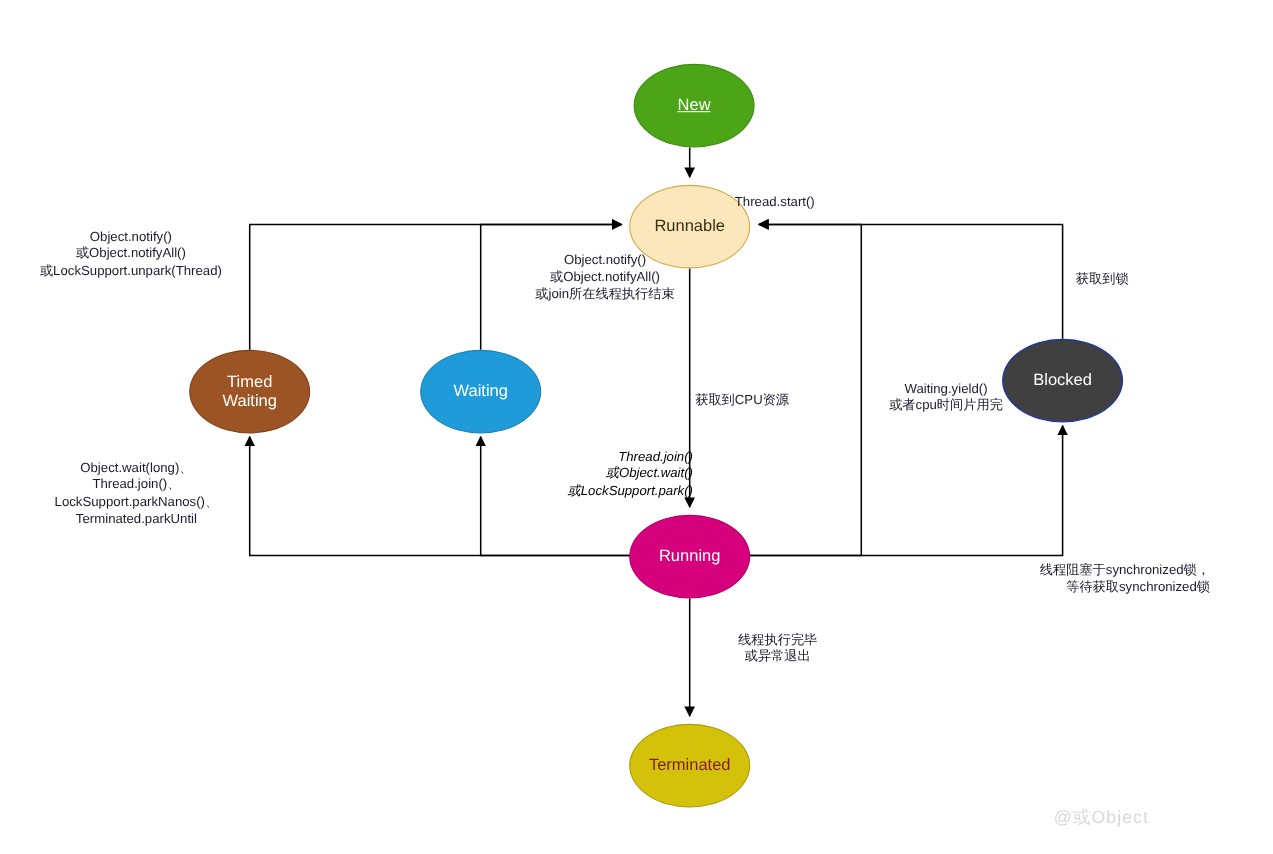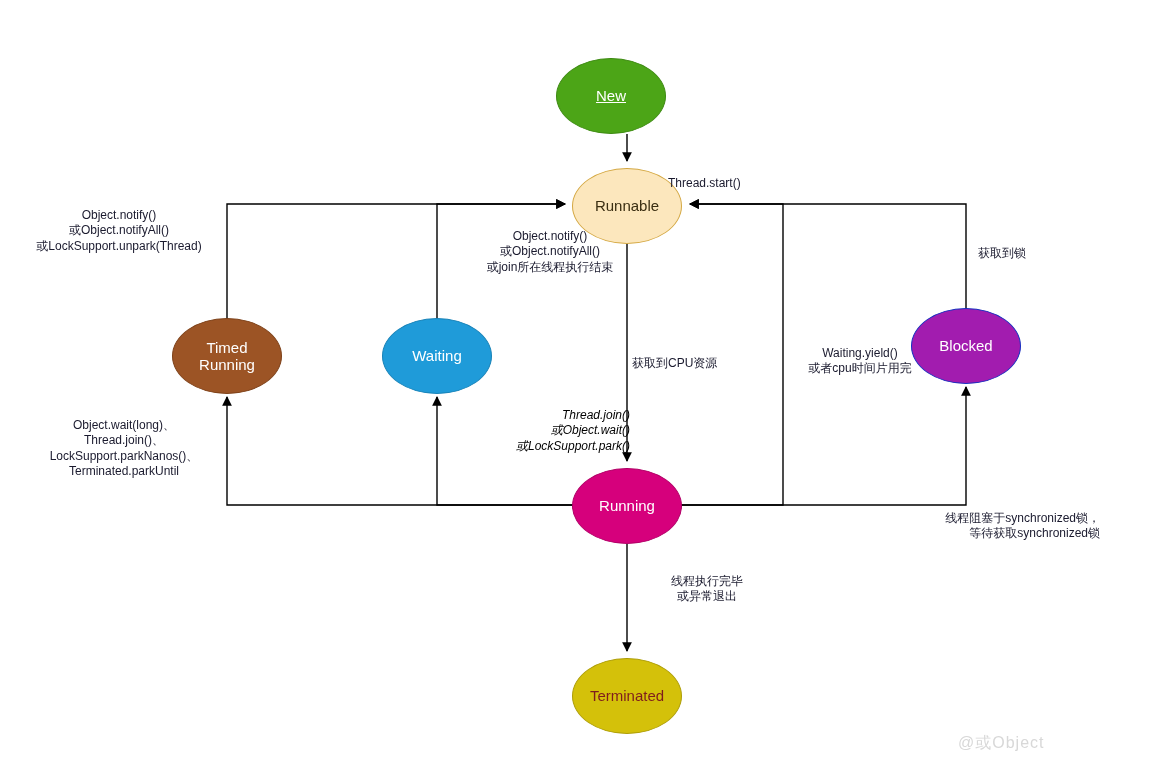--- a/index.html
+++ b/index.html
@@ -84,34 +84,34 @@
       <path d="M 575 505 L 437 505 L 437 397" marker-end="url(#arrow)"></path>
 
       <path d="M 679 505 L 783 505 L 783 204 L 690 204" marker-end="url(#arrow)"></path>
 
       <path d="M 966 308 L 966 204 L 690 204" marker-end="url(#arrow)"></path>
 
       <path d="M 679 505 L 966 505 L 966 387" marker-end="url(#arrow)"></path>
     </g>
   </svg>
 
-  <div class="node" style="left: 556px; top: 58px; width: 110px; height: 76px; background: rgb(76, 165, 23); border: 1px solid rgb(62, 138, 19); color: rgb(255, 255, 255); text-decoration: underline;">
+  <div class="node" style="left: 576px; top: 58px; width: 110px; height: 76px; background: rgb(76, 165, 23); border: 1px solid rgb(62, 138, 19); color: rgb(255, 255, 255); text-decoration: underline;">
     <span class="nlabel">New</span>
   </div>
   <div class="node" style="left: 572px; top: 168px; width: 110px; height: 76px; background: rgb(252, 231, 189); border: 1px solid rgb(212, 168, 67); color: rgb(58, 46, 18);">
     <span class="nlabel">Runnable</span>
   </div>
   <div class="node" style="left: 172px; top: 318px; width: 110px; height: 76px; background: rgb(156, 84, 37); border: 1px solid rgb(125, 65, 25); color: rgb(255, 255, 255);">
     <span class="nlabel">Timed
-Running</span>
+Waiting</span>
   </div>
   <div class="node" style="left: 382px; top: 318px; width: 110px; height: 76px; background: rgb(31, 155, 217); border: 1px solid rgb(24, 130, 183); color: rgb(255, 255, 255);">
     <span class="nlabel">Waiting</span>
   </div>
-  <div class="node" style="left: 911px; top: 308px; width: 110px; height: 76px; background: #a21caf; border: 1px solid rgb(22, 48, 192); color: rgb(255, 255, 255);">
+  <div class="node" style="left: 911px; top: 308px; width: 110px; height: 76px; background: #404040; border: 1px solid rgb(22, 48, 192); color: rgb(255, 255, 255);">
     <span class="nlabel">Blocked</span>
   </div>
   <div class="node" style="left: 572px; top: 468px; width: 110px; height: 76px; background: rgb(214, 0, 124); border: 1px solid rgb(176, 0, 102); color: rgb(255, 255, 255);">
     <span class="nlabel">Running</span>
   </div>
   <div class="node" style="left: 572px; top: 658px; width: 110px; height: 76px; background: rgb(212, 193, 10); border: 1px solid rgb(173, 157, 8); color: #7f1d1d;">
     <span class="nlabel">Terminated</span>
   </div>
 
   <div class="edge-label" style="left: 668px; top: 176px; width: 160px; text-align: left; color: rgb(26, 26, 46);">Thread.start()</div>

